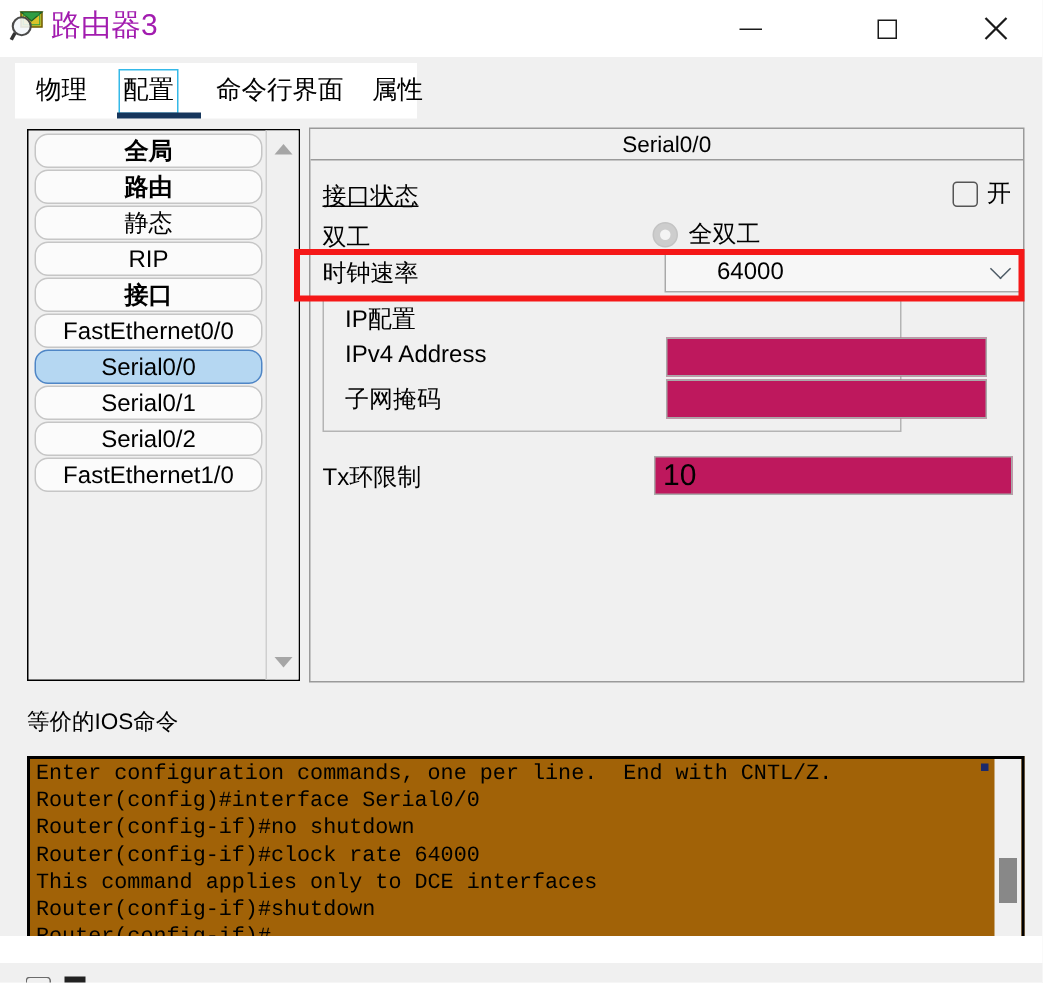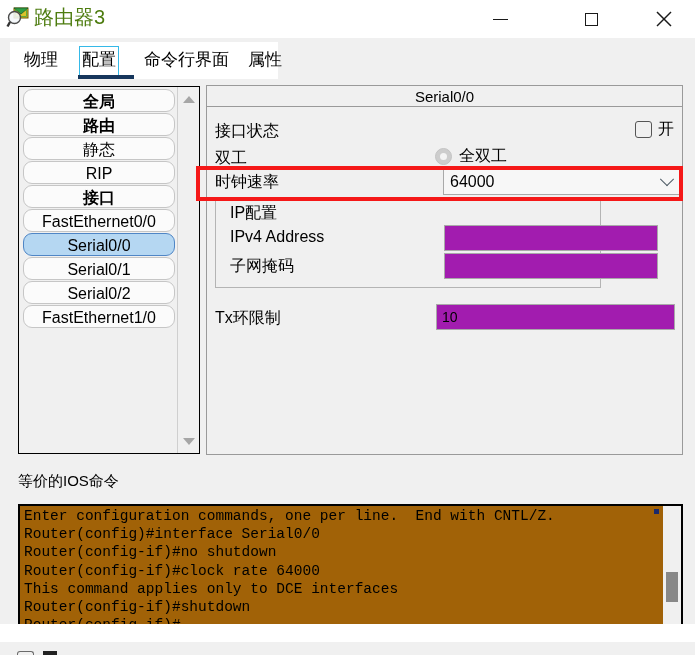--- a/index.html
+++ b/index.html
@@ -29,21 +29,21 @@
   }
   .titlebar-icon {
     position: absolute;
     left: 6px; top: 6px;
     width: 24px; height: 24px;
   }
   .titlebar-title {
     position: absolute;
     left: 34px; top: 4px;
     font-size: 20px;
-    color: #4d7c0f;
+    color: #a21caf;
     line-height: 26px;
     white-space: nowrap;
   }
   .win-btn {
     position: absolute;
     top: 0;
     width: 46px; height: 38px;
     display: flex;
     align-items: center;
     justify-content: center;
@@ -243,20 +243,21 @@
   
   .combo {
     position: absolute;
     left: 236px; top: 170px;
     width: 238px; height: 26px;
     background: #f7f7f7;
     border: 1px solid #a9a9a9;
     box-sizing: border-box;
     display: flex;
     align-items: center;
+    padding-left: 28px;
   }
   .combo-value {
     flex: 1;
     padding-left: 6px;
     font-size: 16px;
     color: #000000;
   }
   .combo-arrow {
     width: 26px;
     display: flex;
@@ -274,24 +275,24 @@
   .ipgroup {
     position: absolute;
     left: 8px; top: 196px;
     width: 386px; height: 90px;
     border: 1px solid #b4b4b4;
     background: #f0f0f0;
     box-sizing: border-box;
   }
   .field {
     position: absolute;
-    background: #a21caf;
+    background: #be185d;
     border: 1px solid #a9a9a9;
     box-sizing: border-box;
-    font-size: 14px;
+    font-size: 20px;
     color: #000000;
     line-height: 24px;
     padding-left: 5px;
     white-space: nowrap;
     overflow: hidden;
   }
 
   
   .ios-label {
     position: absolute;
@@ -438,21 +439,21 @@
       <div class="sb-arrow down">
         <div class="tri-down"></div>
       </div>
     </div>
   </div>
 
   <div class="panel">
 
     <div class="panel-header">Serial0/0</div>
 
-    <div class="lbl" style="left:8px; top:35px;">接口状态</div>
+    <div class="lbl" style="left:8px; top:35px;text-decoration:underline;">接口状态</div>
 
     <div class="chk-wrap" style="top:33px;">
       <div class="chk-box"></div>
       <div class="chk-label">开</div>
     </div>
 
     <div class="lbl" style="left:8px; top:62px;">双工</div>
 
     <div class="radio-wrap" style="left:228px; top:60px;">
       <div class="radio-dot"></div>

